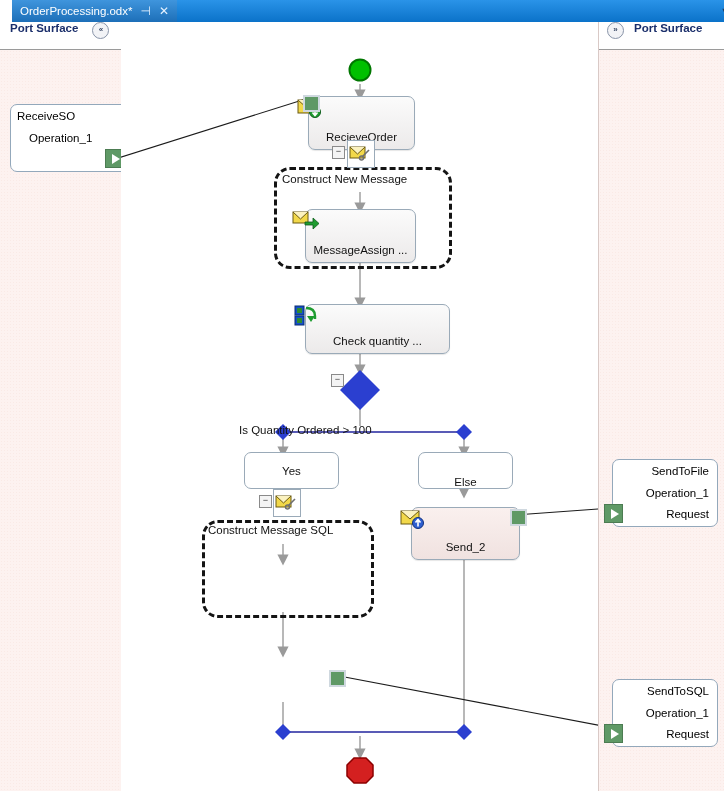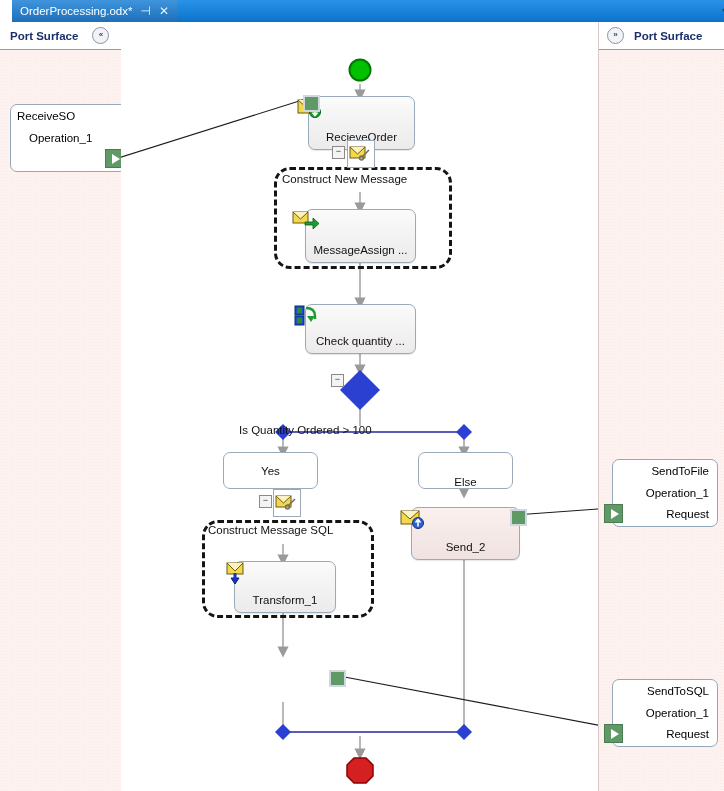--- a/index.html
+++ b/index.html
@@ -35,21 +35,21 @@
     position:absolute;top:22px;
     background:#fdf4f2;
     overflow:hidden;
   }
   #leftpanel{left:0;width:121px;height:769px;border-right:1px solid #d9c9c6;}
   #rightpanel{left:598px;width:126px;height:769px;border-left:1px solid #d9c9c6;}
   .panelhdr{
     position:absolute;top:0;left:0;height:27px;width:100%;
     background:#ffffff;
     border-bottom:1px solid #9a9a9a;
-    display:flex;align-items:center;
+    display:flex;align-items:flex-start;
     font-size:11.5px;font-weight:bold;color:#1b2f6b;
   }
   #leftpanel .panelhdr{padding-left:10px;justify-content:flex-start;gap:14px;}
   #rightpanel .panelhdr{padding-left:8px;justify-content:flex-start;gap:10px;}
   .chev{
     width:15px;height:15px;border-radius:50%;
     border:1px solid #8894a8;background:#f2f3f6;
     color:#3a4a66;font-size:8px;line-height:13px;text-align:center;
     font-weight:bold;
   }
@@ -270,63 +270,54 @@
 
   <div class="shape" style="left:184px;top:187px;width:109px;height:52px;">
     <svg class="ico" width="28" height="20" viewBox="0 0 28 20">
       <rect x="1" y="2" width="15" height="11" fill="#f2d84a" stroke="#6b5a12"></rect>
       <polyline points="1,2 8.5,9 16,2" fill="#fbf2c0" stroke="#6b5a12"></polyline>
       <path d="M13 12 L21 12 L21 8 L27 13.5 L21 19 L21 15 L13 15 z" fill="#1f9c30" stroke="#0d5c1b" stroke-width="0.8"></path>
     </svg>
     <span class="lbl">MessageAssign ...</span>
   </div>
 
-  <div class="shape" style="left:184px;top:282px;width:109px;height:48px;">
+  <div class="shape" style="left:184px;top:282px;width:109px;height:48px;padding-left:34px;">
     <svg class="ico" width="24" height="22" viewBox="0 0 24 22">
       <rect x="1" y="1" width="9" height="9" fill="#1550c8" stroke="#0a2c72"></rect>
       <rect x="3" y="3" width="5" height="5" fill="#2f8a2f"></rect>
       <rect x="1" y="11" width="9" height="9" fill="#1550c8" stroke="#0a2c72"></rect>
       <rect x="3" y="13" width="5" height="5" fill="#2f8a2f"></rect>
       <path d="M12 3 q9 0 9 8 l0 3" stroke="#1f9c30" stroke-width="2.4" fill="none"></path>
       <polygon points="17,12 25,12 21,18" fill="#1f9c30" transform="translate(-4,-1)"></polygon>
     </svg>
     <span class="lbl">Check  quantity ...</span>
   </div>
 
   <div class="plusbox" style="left:210px;top:352px;">−</div>
   <div class="dlg" style="left:118px;top:402px;width:242px;">Is Quantity Ordered &gt; 100</div>
 
-  <div class="branchbox" style="left:102px;top:430px;width:93px;height:35px;">
+  <div class="branchbox" style="left:123px;top:430px;width:93px;height:35px;">
     <span>Yes</span>
   </div>
   <div class="branchbox" style="left:297px;top:430px;width:93px;height:35px;align-items:flex-end;">
     <span>Else</span>
   </div>
 
   <div class="grpframe" style="left:81px;top:498px;width:166px;height:92px;"></div>
   <div class="plusbox" style="left:138px;top:473px;">−</div>
   <div class="grphdr" style="left:152px;top:467px;">
     <svg width="24" height="24" viewBox="0 0 24 24">
       <rect x="2" y="6" width="15" height="11" fill="#f2d84a" stroke="#6b5a12"></rect>
       <polyline points="2,6 9.5,13 17,6" fill="#fbf2c0" stroke="#6b5a12"></polyline>
       <path d="M14 16 L21 9" stroke="#6e6e6e" stroke-width="1.6"></path>
       <circle cx="13.5" cy="17" r="2" fill="none" stroke="#6e6e6e" stroke-width="1.4"></circle>
     </svg>
   </div>
   <div class="grplabel" style="left:87px;top:502px;">Construct Message SQL</div>
 
-  <div class="shape" style="left:113px;top:539px;width:100px;height:50px;">
-    <svg class="ico" width="22" height="24" viewBox="0 0 22 24">
-      <rect x="3" y="1" width="16" height="11" fill="#f2d84a" stroke="#6b5a12"></rect>
-      <polyline points="3,1 11,9 19,1" fill="#fbf2c0" stroke="#6b5a12"></polyline>
-      <path d="M11 11 L11 17 M7 16 L11 22 L15 16 z" fill="#1533c8" stroke="#0a2072" stroke-width="1"></path>
-      <rect x="9.5" y="11" width="3" height="6" fill="#1533c8"></rect>
-    </svg>
-    <span class="lbl">Transform_1</span>
-  </div>
 
   <div class="nub" style="left:208px;top:648px;"></div>
 
   <div class="shape sel" style="left:290px;top:471px;width:107px;height:51px;margin-top:14px;">
     <svg class="ico" width="24" height="22" viewBox="0 0 24 22">
       <rect x="1" y="3" width="18" height="13" fill="#f2d84a" stroke="#6b5a12"></rect>
       <polyline points="1,3 10,11 19,3" fill="#fbf2c0" stroke="#6b5a12"></polyline>
       <circle cx="18" cy="15" r="5.5" fill="#2f5fd0" stroke="#10307c"></circle>
       <path d="M18 18.5 L18 12 M15.5 14.5 L18 11.5 L20.5 14.5" stroke="#fff" stroke-width="1.6" fill="none"></path>
     </svg>

